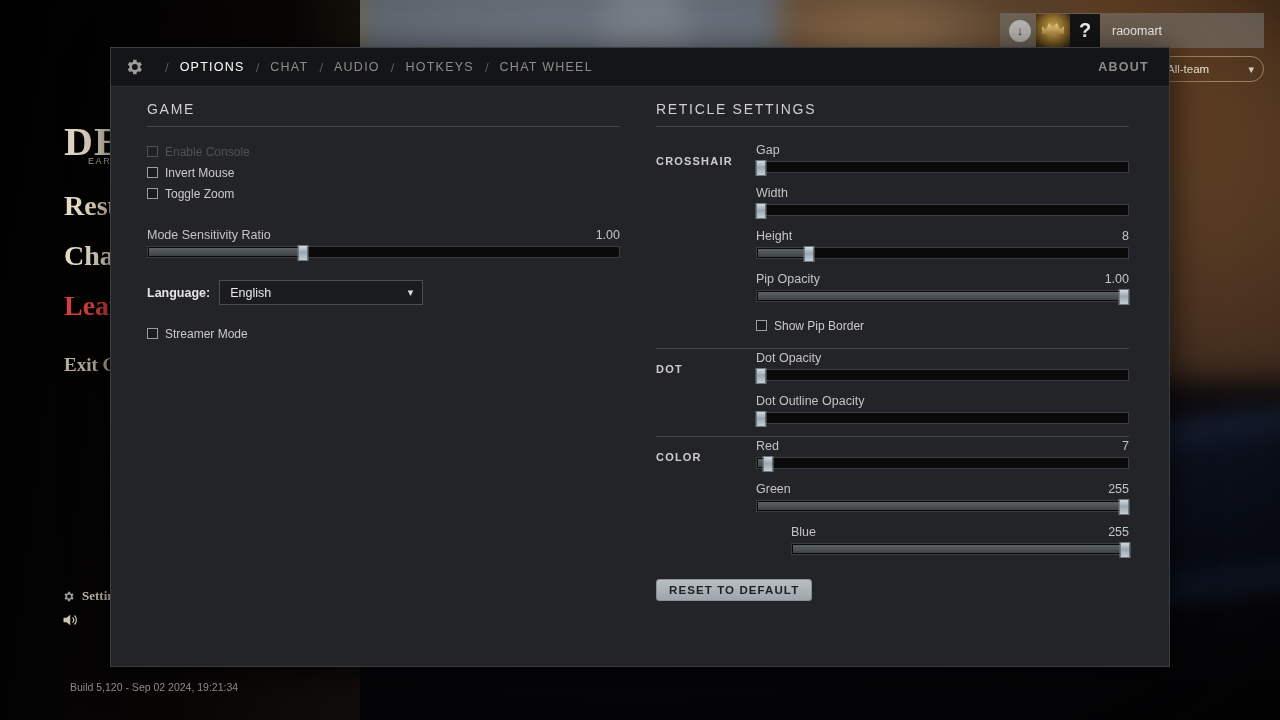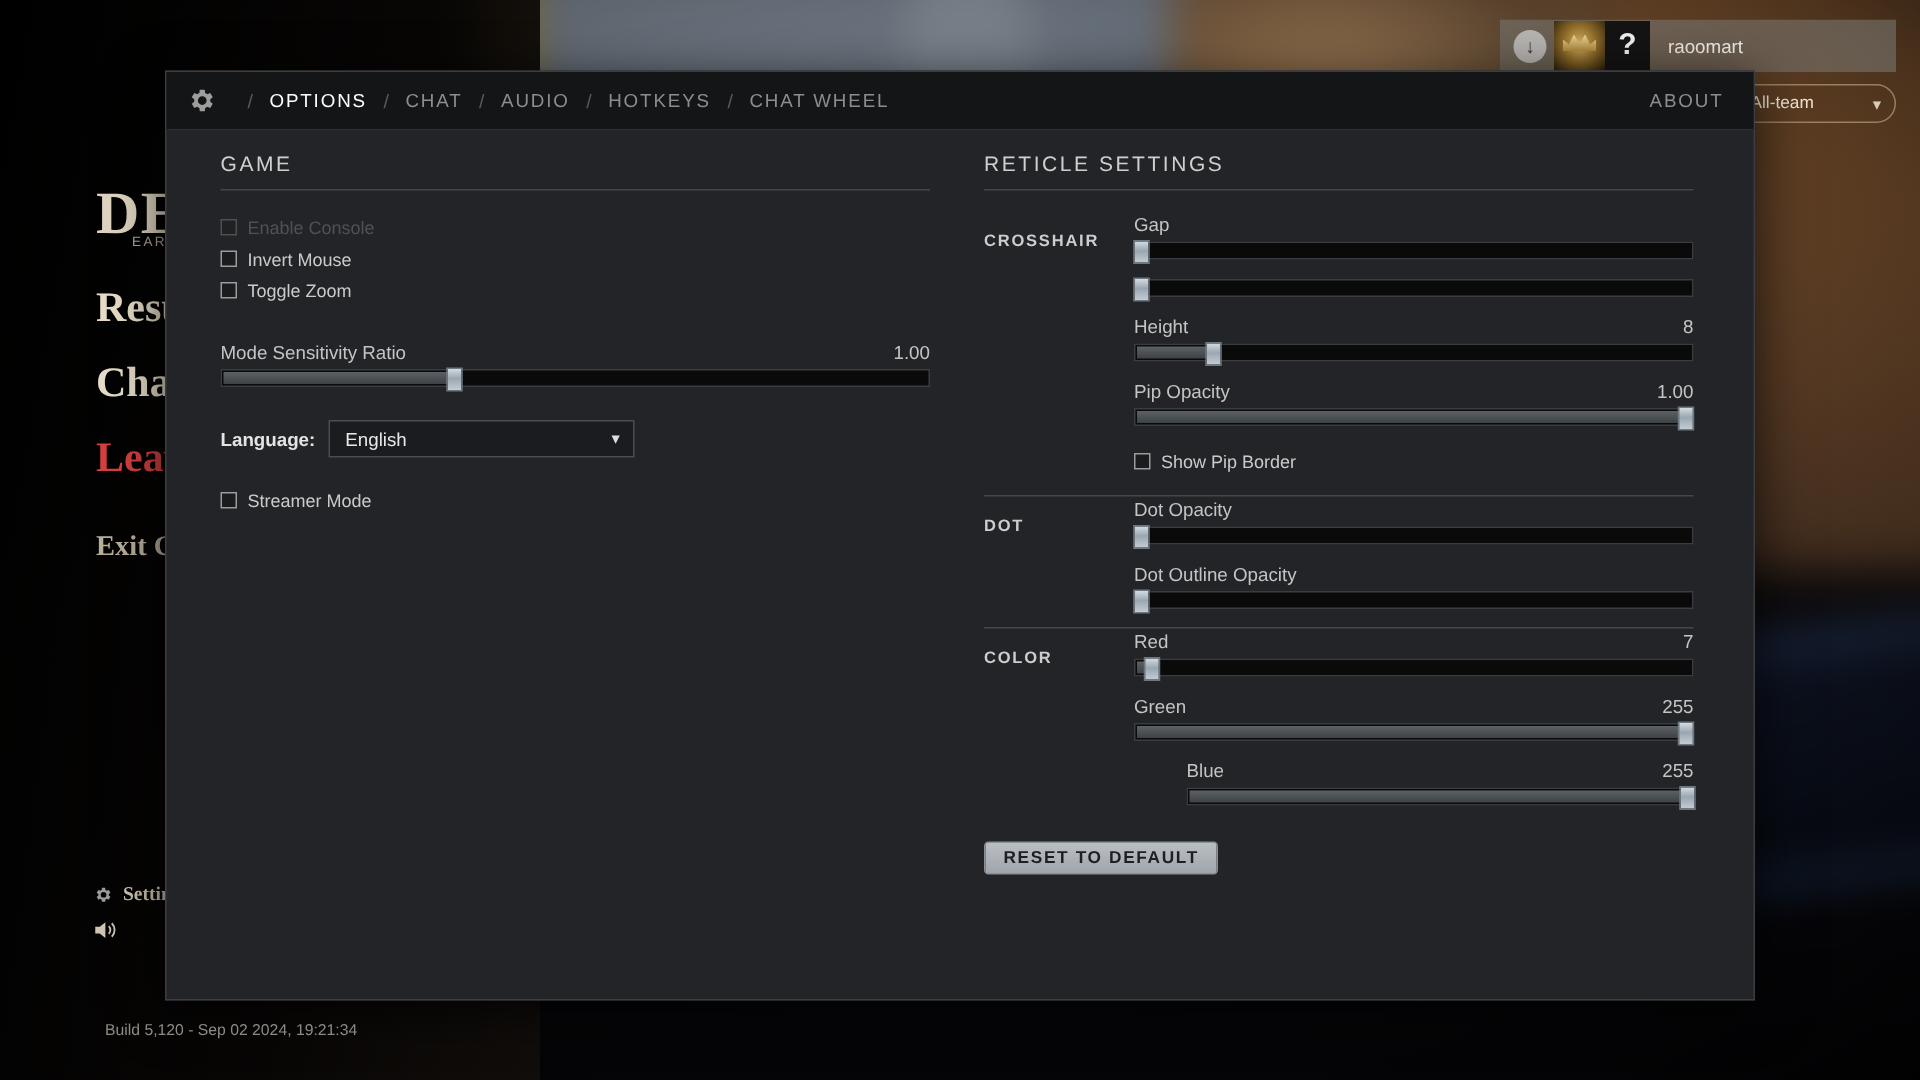--- a/index.html
+++ b/index.html
@@ -155,21 +155,21 @@
   .gear-icon { width: 20px; height: 20px; color: #9d9d9d; flex: 0 0 auto; }
   .tabs { display: flex; align-items: center; margin-left: 10px; flex: 1; }
   .tab-sep { color: #5a5a5a; font-size: 13px; margin: 0 11px; user-select: none; }
   .tab {
     font-size: 12.5px; letter-spacing: 1.25px;
     color: #8d8d8d; white-space: nowrap; padding: 2px 0;
   }
   .tab.active { color: #ffffff; font-weight: normal; }
   .tab-about {
     font-size: 12.5px; letter-spacing: 1.25px; color: #8d8d8d;
-    margin-left: auto; padding-right: 4px;
+    margin-left: auto; padding-right: 4px; font-weight: bold;
   }
 
   .dlg-body { flex: 1; display: flex; padding: 14px 0 0 0; }
   .col { flex: 1; padding: 0 30px 0 36px; }
   .col.right { padding-left: 6px; padding-right: 40px; }
 
   .section-title {
     font-size: 14px; letter-spacing: 1.7px; color: #cfcfcf;
     padding-bottom: 9px; border-bottom: 1px solid #44464a;
     margin-bottom: 14px;
@@ -374,20 +374,24 @@
                   <div class="slider-head">
                     <span class="slider-label">Gap</span>
                     <span class="slider-value"></span>
                   </div>
                   <div class="track">
                     <div class="fill" style="width: calc(1% - 2px);"></div>
                     <div class="knob" style="left: 1%;"></div>
                   </div>
                 </div>
                 <div class="slider-block" style="margin-top: 13px;">
+                  <div class="slider-head">
+                    <span class="slider-label">Width</span>
+                    <span class="slider-value"></span>
+                  </div>
                   <div class="track">
                     <div class="fill" style="width: calc(1% - 2px);"></div>
                     <div class="knob" style="left: 1%;"></div>
                   </div>
                 </div>
                 <div class="slider-block" style="margin-top: 13px;">
                   <div class="slider-head">
                     <span class="slider-label">Height</span>
                     <span class="slider-value">8</span>
                   </div>

